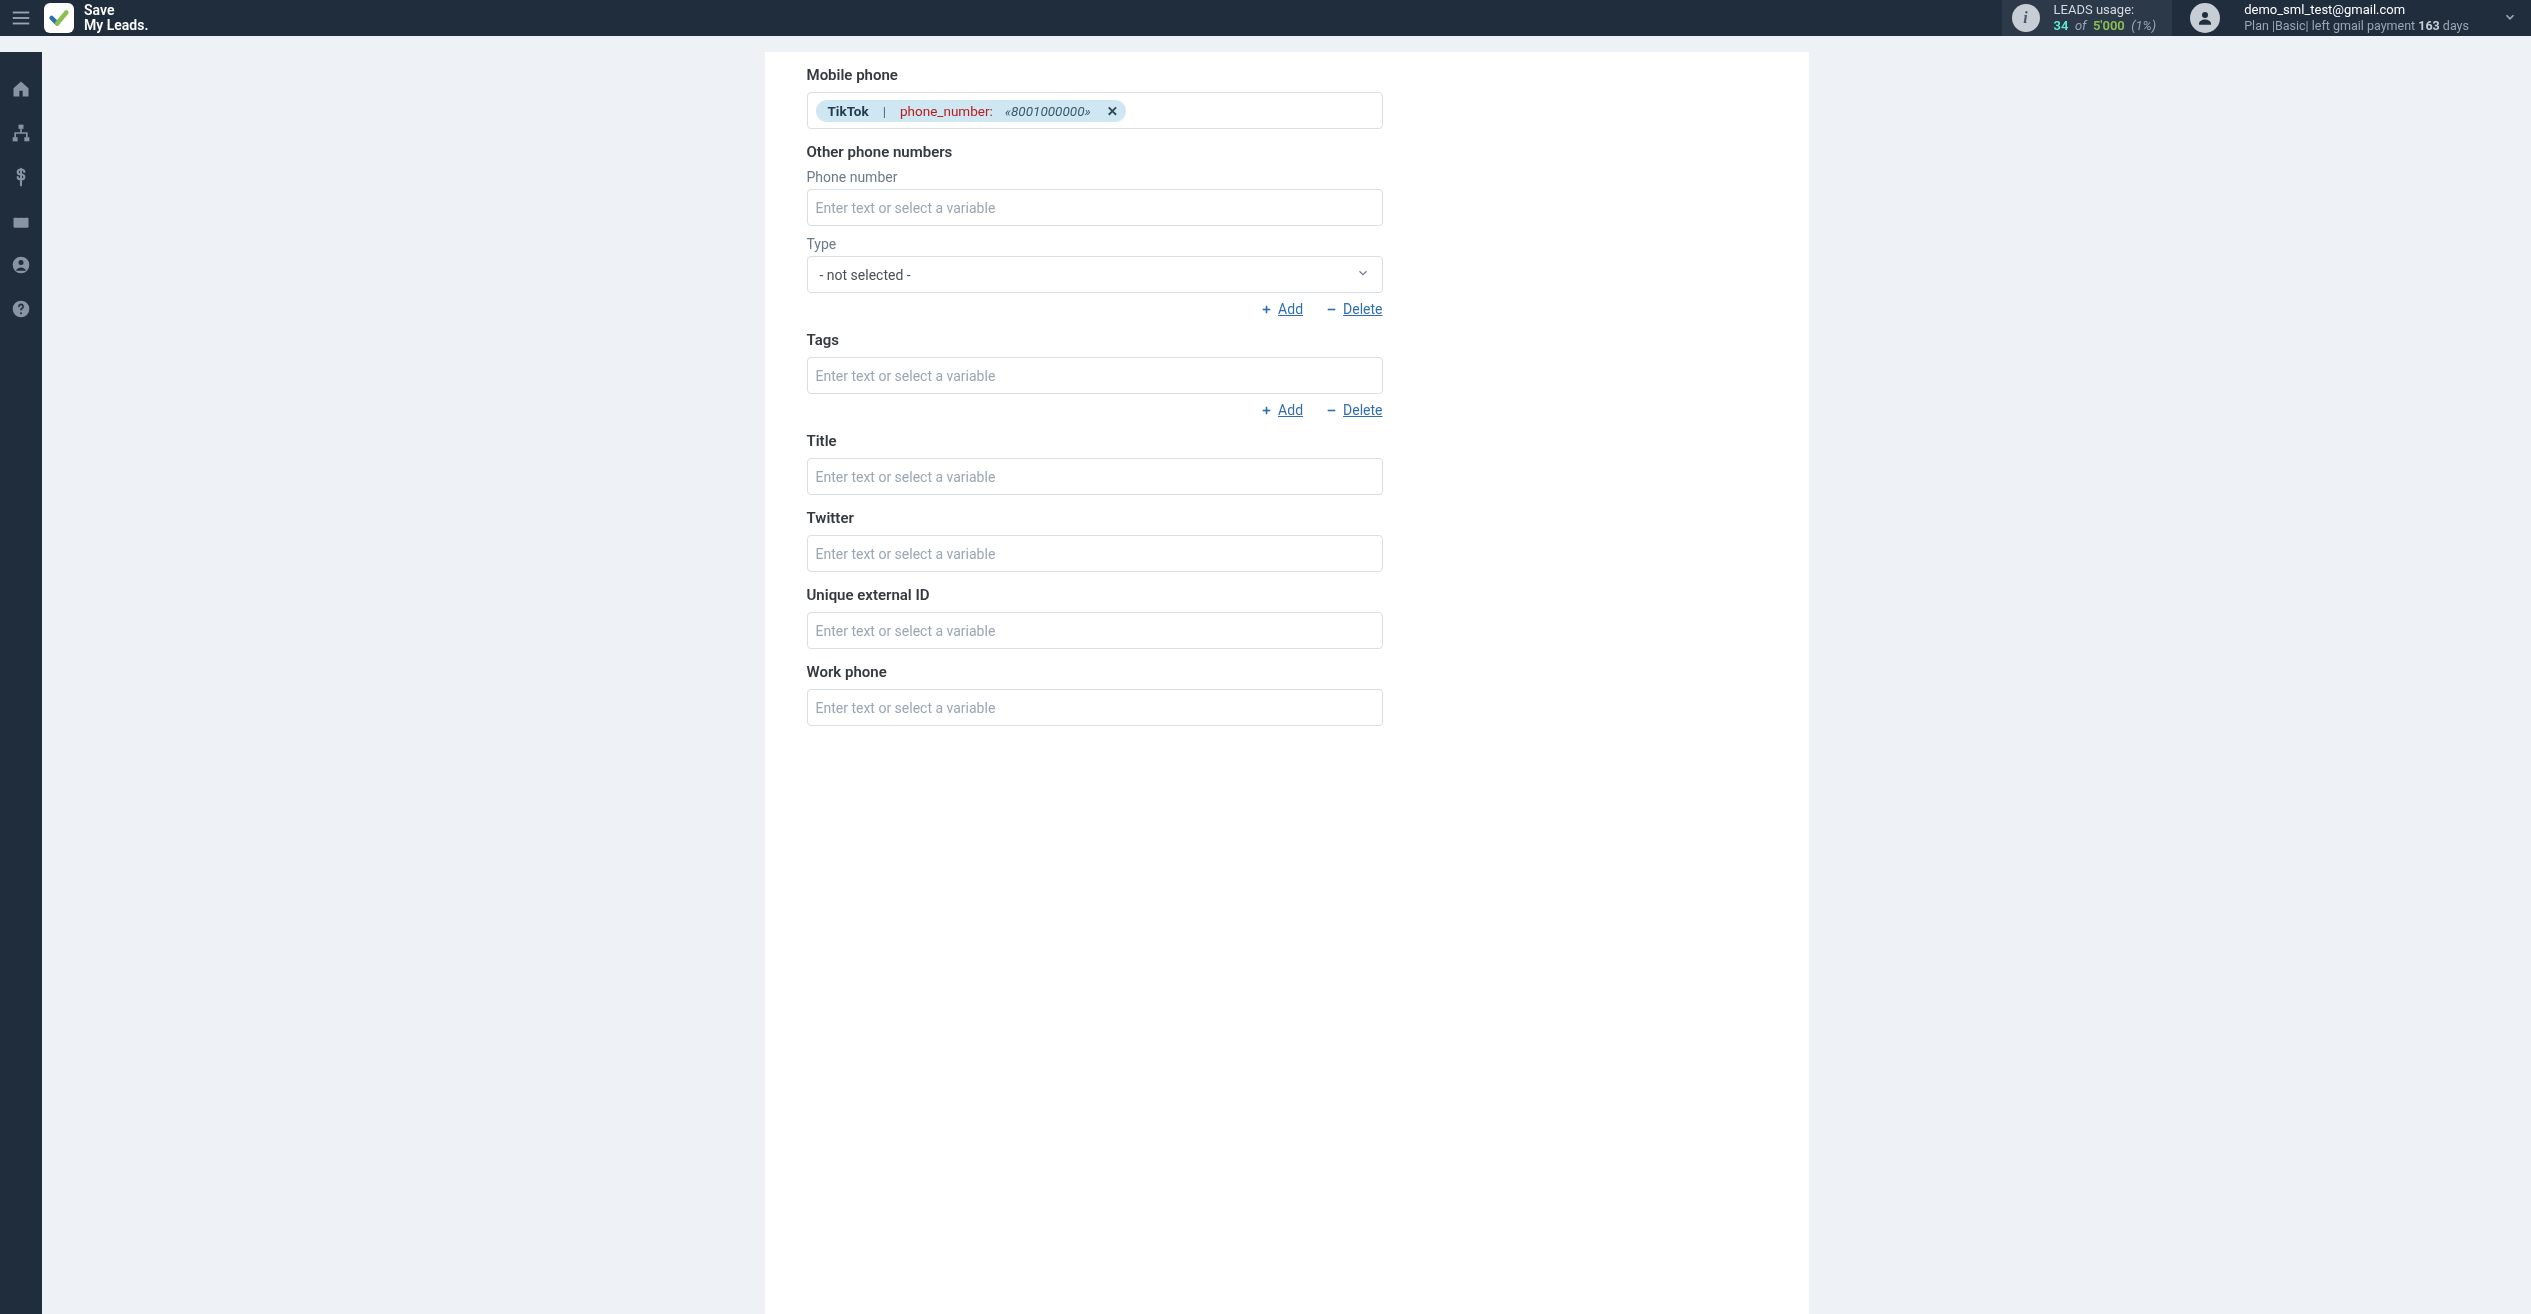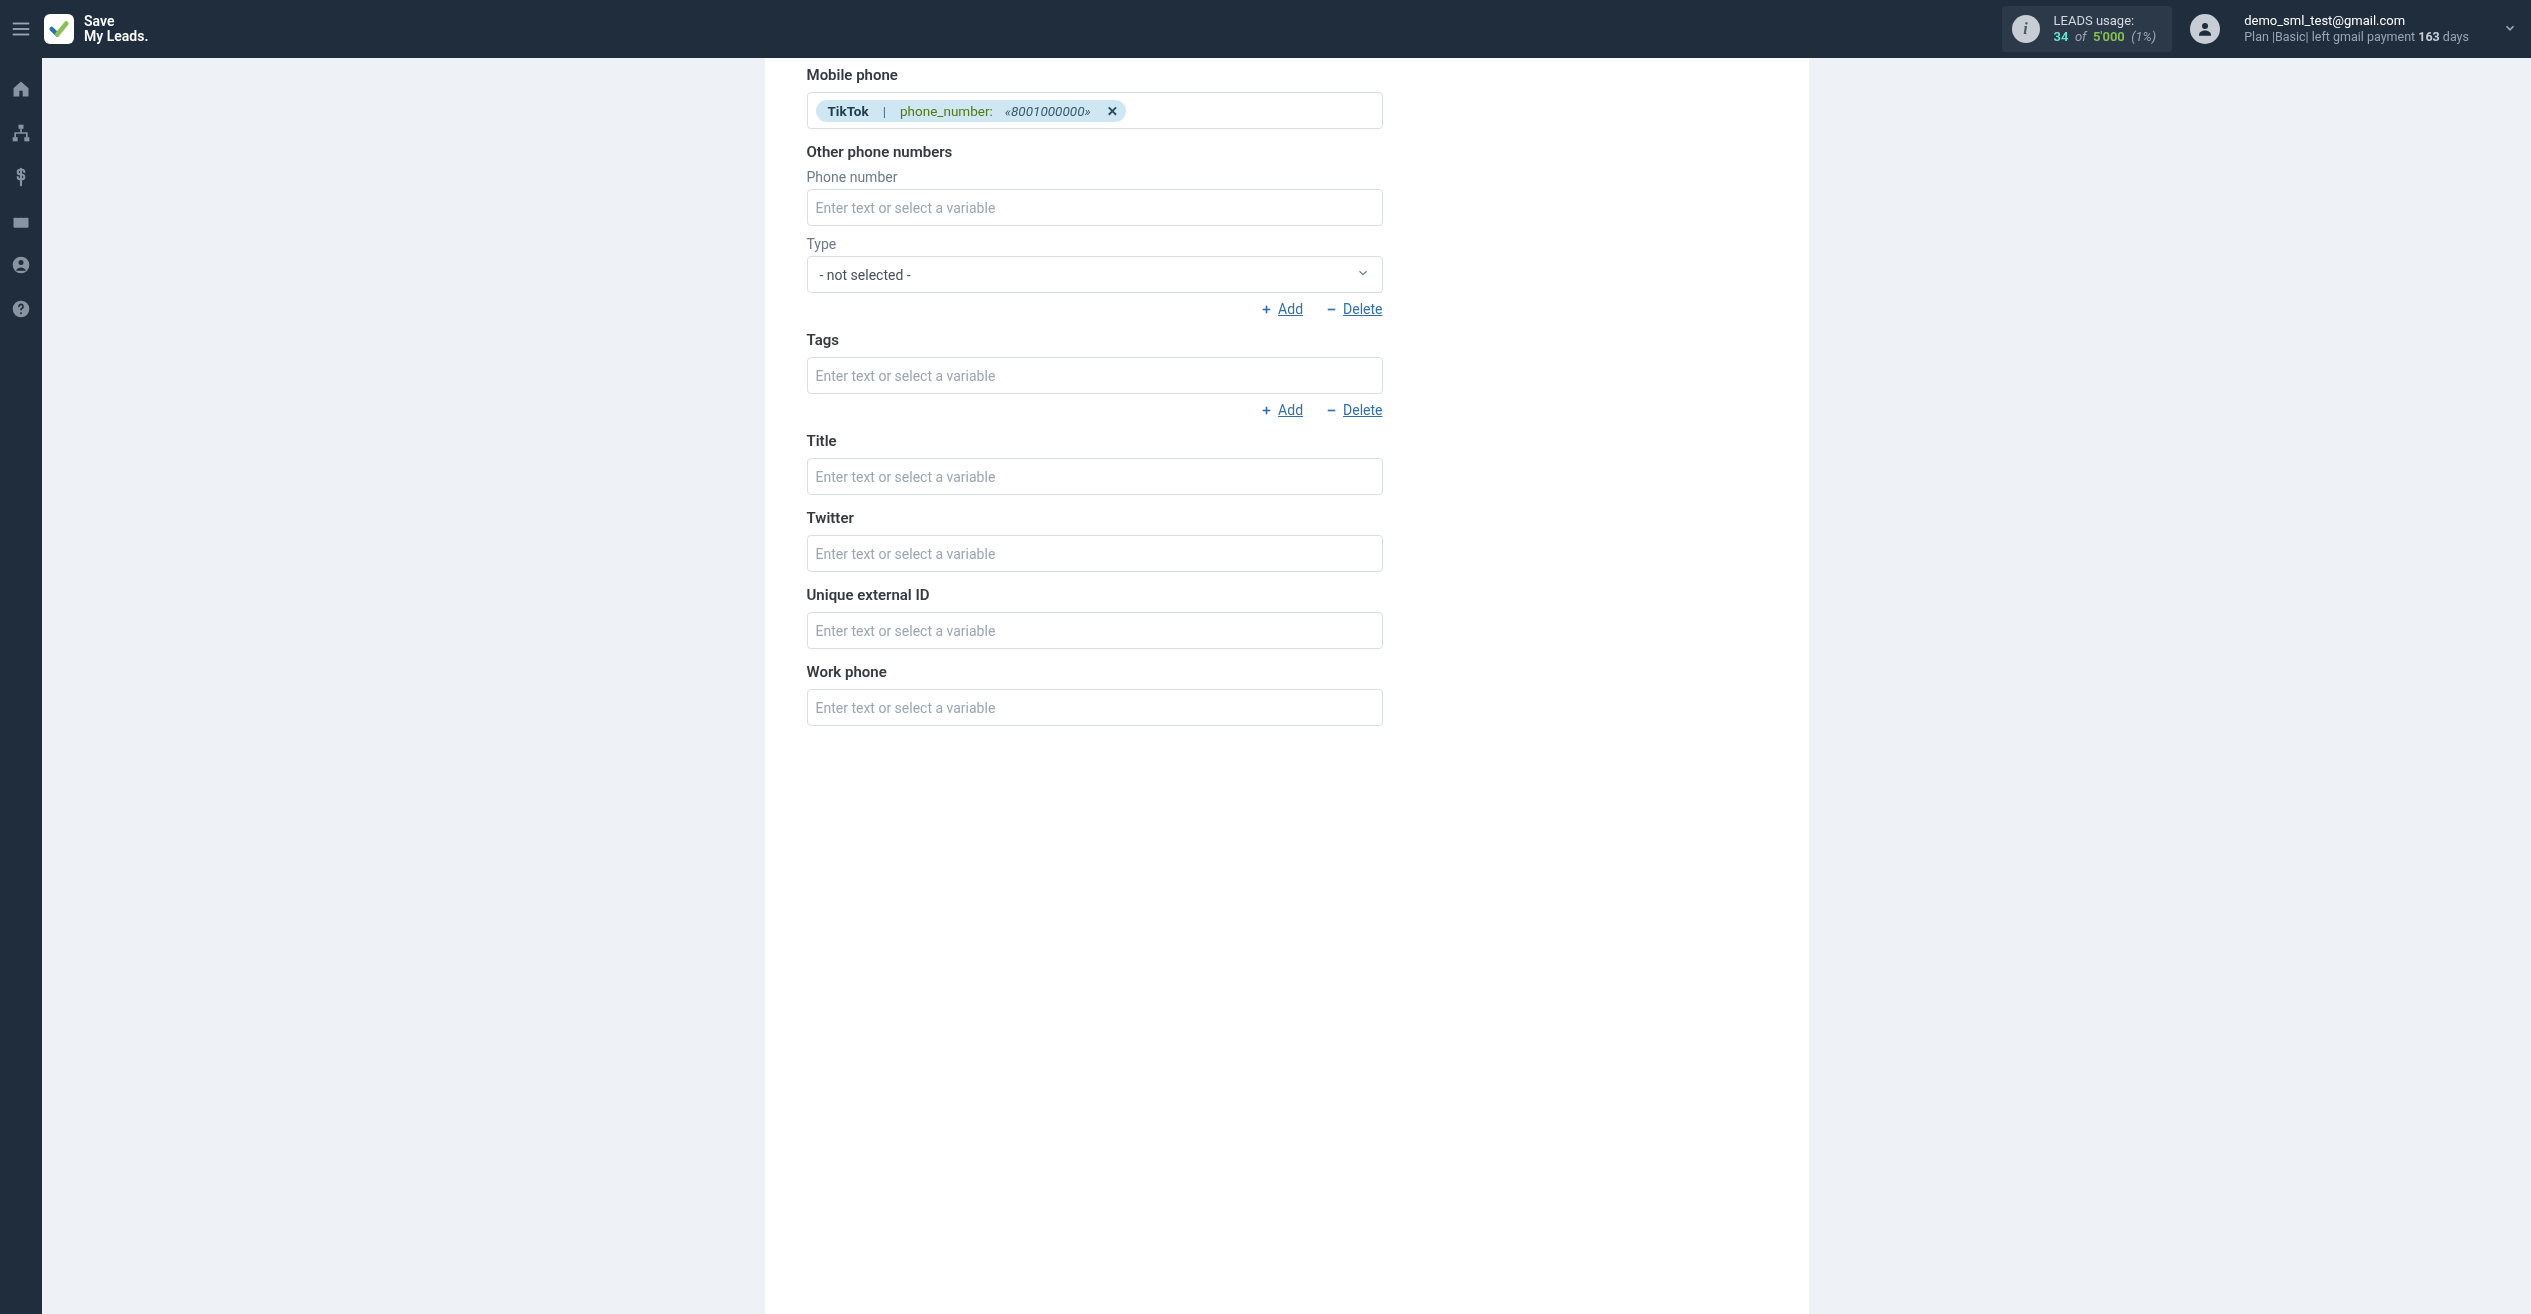--- a/index.html
+++ b/index.html
@@ -1,21 +1,21 @@
 <!DOCTYPE html>
 <html><head>
 <meta charset="utf-8">
 <style>
 * { box-sizing: border-box; margin: 0; padding: 0; }
 html, body { height: 100%; font-family: -apple-system, BlinkMacSystemFont, "Segoe UI", Roboto, "Helvetica Neue", Arial, sans-serif; background: #eef2f6; }
 a { text-decoration: none; }
 
 
 .topbar {
-  position: fixed; top: 0; left: 0; right: 0; height: 58px;
+  position: fixed; top: 0; left: 0; right: 0; height: 36px;
   background: #1f2d3d; color: #fff;
   display: flex; align-items: center; padding: 0 14px 0 0;
   z-index: 100;
 }
 .hamburger {
   width: 42px; height: 52px; display: flex; align-items: center; justify-content: center;
   cursor: pointer; color: #9aa6b2;
 }
 .hamburger svg { width: 22px; height: 22px; }
 .logo-block { display: flex; align-items: center; gap: 10px; margin-left: 2px;}
@@ -89,21 +89,21 @@
 .field.empty { color: #adb5bd; }
 .placeholder { color:#9aa6b2; }
 
 .token {
   display: inline-flex; align-items: center; gap: 12px;
   background: #cfe7f2; color: #1f3b4d; border-radius: 14px;
   padding: 3px 8px 3px 12px; font-size: 13.5px;
 }
 .token .src { font-weight: 700; }
 .token .sep { margin: 0 2px; color:#4a6b7d;}
-.token .key { color: #4d7c0f; text-align: center; }
+.token .key { color: #b91c1c; text-align: center; }
 .token .val { font-style: italic; color:#3a5a6a;}
 .token .close { margin-left: 4px; cursor: pointer; font-weight: 700; color:#2c4a5a;}
 
 .select {
   width: 100%; height: 37px; border: 1px solid #d8dee4; border-radius: 4px;
   background: #fff; padding: 0 12px; display: flex; align-items: center; justify-content: space-between;
   font-size: 14px; color: #495057; cursor: pointer;
 }
 .select .caret { color: #6c7a89; }
 .select .caret svg { width: 14px; height: 14px; }

